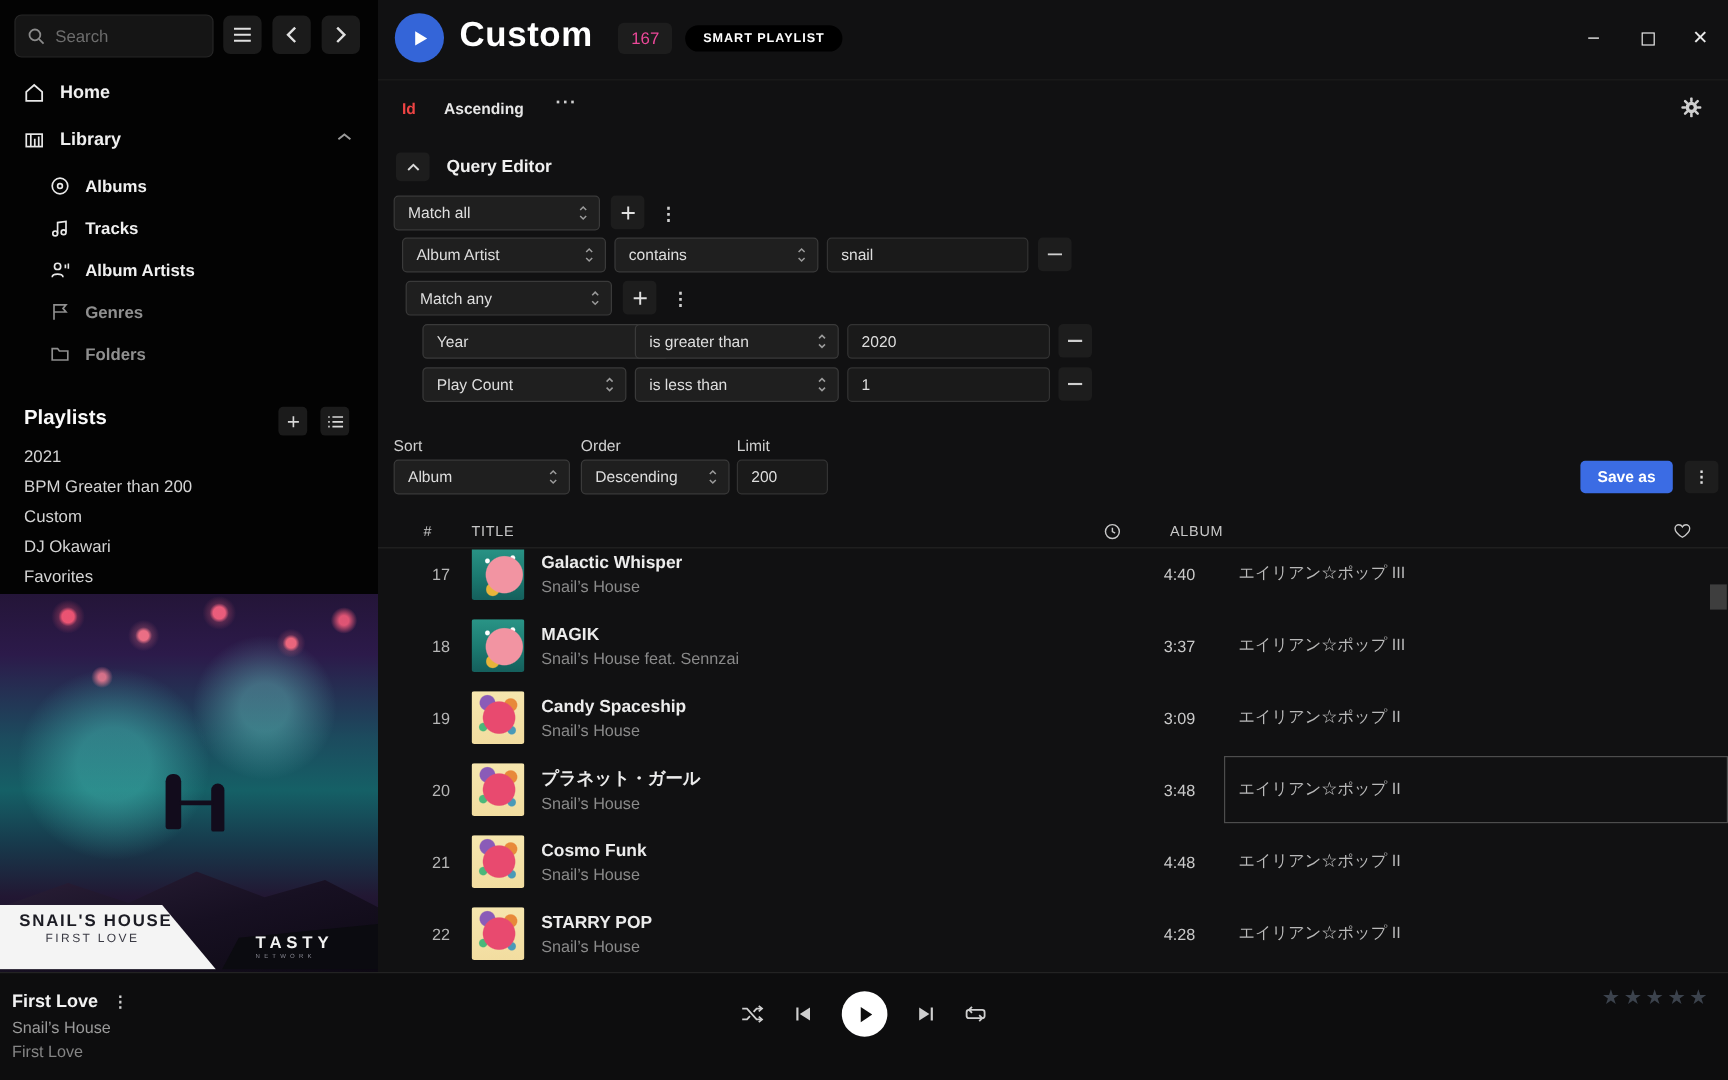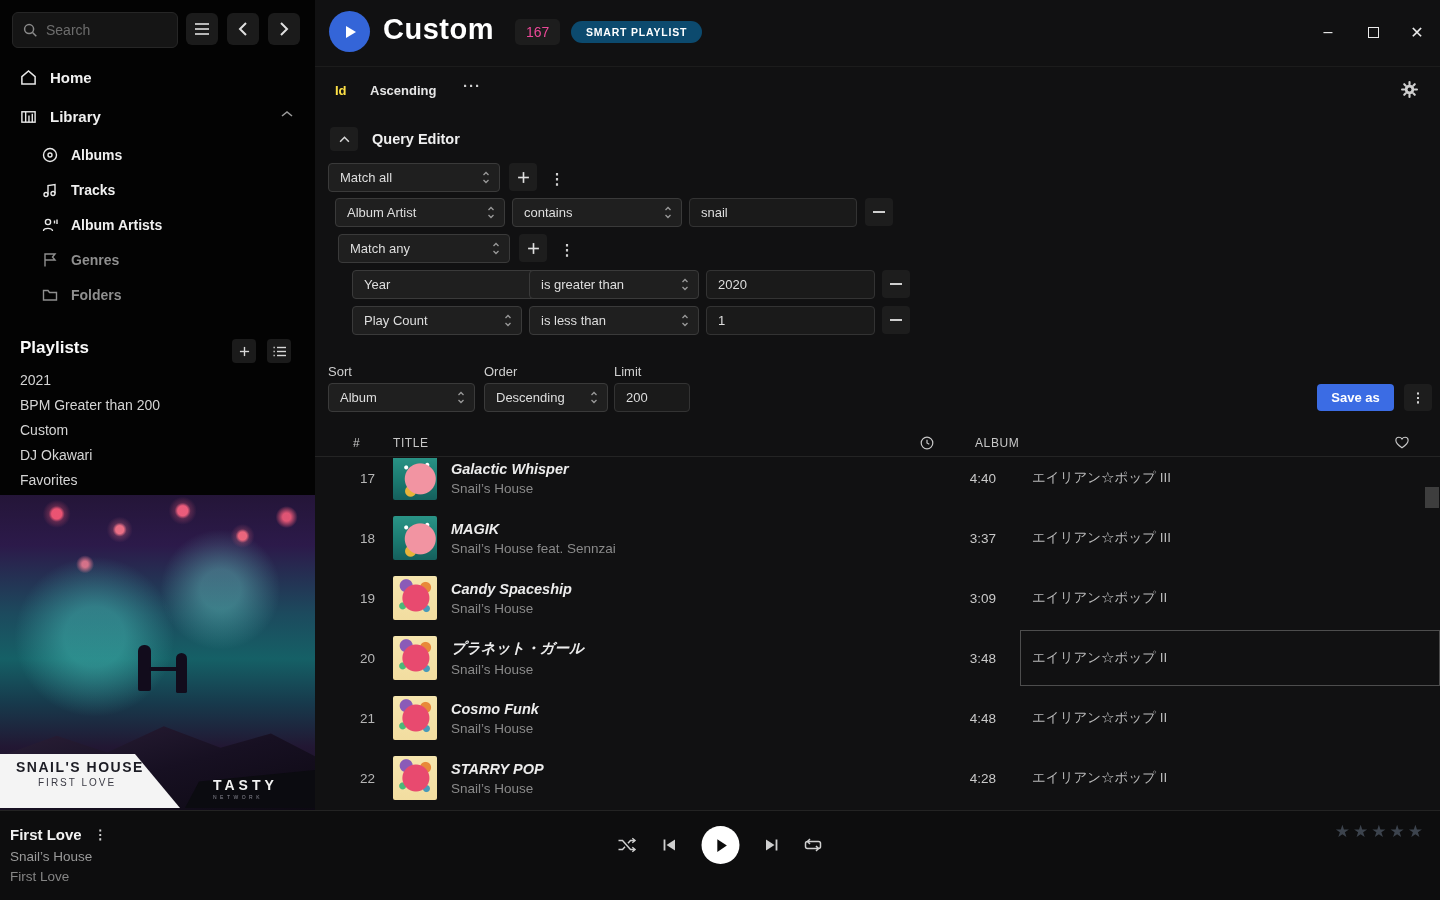--- a/index.html
+++ b/index.html
@@ -48,26 +48,26 @@
   .banner-dark { position:absolute; right:0; bottom:2px; width:130px; height:38px; background:#0b0b10;
     clip-path: polygon(18px 100%, 0 100%, 14px 30%, 100% 0, 100% 100%); padding:7px 0 0 28px; }
   .banner-dark .bd1 { font-size:14px; font-weight:bold; letter-spacing:4px; color:#f2f2f2; }
   .banner-dark .bd2 { font-size:5px; letter-spacing:3.5px; color:#8a8a94; margin-top:1px; }
 
   
   .main { position:absolute; left:315px; top:0; width:1125px; height:810px; background:#111112; }
   .play-hero { position:absolute; left:14px; top:11px; width:41px; height:41px; border-radius:50%; background:#3465d8; border:none; display:flex; align-items:center; justify-content:center; cursor:pointer; }
   .page-title { position:absolute; left:68px; top:13px; font-size:29px; font-weight:bold; letter-spacing:.5px; color:#fff; }
   .count-badge { position:absolute; left:200px; top:19px; height:26px; padding:0 11px; background:#1d1d1d; border-radius:5px; font-size:14px; color:#ec4899; display:flex; align-items:center; }
-  .smart-badge { position:absolute; left:256px; top:21px; height:22px; padding:0 15px; background:#0c4a6e; border-radius:12px; font-size:10.5px; font-weight:bold; letter-spacing:.8px; color:#fff; display:flex; align-items:center; }
+  .smart-badge { position:absolute; left:256px; top:21px; height:22px; padding:0 15px; background:#000000; border-radius:12px; font-size:10.5px; font-weight:bold; letter-spacing:.8px; color:#fff; display:flex; align-items:center; }
   .win-btn { position:absolute; top:22px; width:20px; height:20px; background:none; border:none; color:#eaeaea; font-size:16px; cursor:pointer; display:flex; align-items:center; justify-content:center; }
   .max-glyph { width:11px; height:11px; border:1.5px solid #eaeaea; }
 
   .toolbar { position:absolute; left:0; top:66px; width:100%; height:48px; border-top:1px solid #1c1c1c; }
-  .tb-sort { position:absolute; left:20px; top:16px; font-size:13px; font-weight:bold; color:#fde047; cursor:pointer; }
+  .tb-sort { position:absolute; left:20px; top:16px; font-size:13px; font-weight:bold; color:#ef4444; cursor:pointer; }
   .tb-dir  { position:absolute; left:55px; top:16px; font-size:13px; font-weight:bold; color:#e6e6e6; cursor:pointer; }
   .tb-more { position:absolute; left:148px; top:10px; font-size:15px; font-weight:bold; color:#cfcfcf; letter-spacing:1px; cursor:pointer; }
   .tb-gear { position:absolute; left:1086px; top:14px; cursor:pointer; background:none; border:none; }
 
   .select { position:absolute; height:29px; background:#1f1f1f; border:1px solid #3a3a3a; border-radius:4px; display:flex; align-items:center; justify-content:space-between; padding:0 9px 0 11px; font-size:13px; color:#dedede; cursor:pointer; }
   .tinput { position:absolute; height:29px; background:#1a1a1a; border:1px solid #333; border-radius:4px; color:#dedede; font-size:13px; padding:0 11px; font-family:inherit; outline:none; }
   .icon-sq { position:absolute; width:28px; height:28px; background:#1d1d1d; border:none; border-radius:4px; color:#e0e0e0; display:flex; align-items:center; justify-content:center; font-size:17px; cursor:pointer; }
   .dots-v { position:absolute; width:18px; height:28px; background:none; border:none; color:#cfcfcf; font-size:15px; font-weight:bold; cursor:pointer; line-height:9px; }
   .qe-label { position:absolute; left:57px; top:131px; font-size:14.5px; font-weight:bold; color:#f0f0f0; }
   .form-label { position:absolute; font-size:13px; color:#cfcfcf; }
@@ -88,21 +88,21 @@
       radial-gradient(circle at 40% 80%, #e8b43a 0 5px, transparent 6px),
       linear-gradient(180deg, #2a9486 0%, #1b7a70 55%, #155f5c 100%); }
   .art-b { background:
       radial-gradient(circle at 52% 50%, #e84a6f 0 13px, transparent 14px),
       radial-gradient(circle at 30% 22%, #8a5bb8 0 6px, transparent 7px),
       radial-gradient(circle at 74% 26%, #e8893a 0 5px, transparent 6px),
       radial-gradient(circle at 22% 68%, #4ab87a 0 3px, transparent 4px),
       radial-gradient(circle at 76% 74%, #4a9ab8 0 3px, transparent 4px),
       linear-gradient(180deg, #f6e6ae 0%, #f2dda0 100%); }
   .c-title { flex:1; margin-left:14px; }
-  .c-title .t1 { font-size:14.5px; font-weight:bold; color:#ececec;font-style:italic; }
+  .c-title .t1 { font-size:14.5px; font-weight:bold; color:#ececec; }
   .c-title .t2 { font-size:13.5px; color:#8a8a8a; margin-top:4px; }
   .c-dur { width:70px; text-align:right; font-size:13.5px; color:#c9c9c9; flex:none; }
   .c-album { width:420px; height:56px; margin-left:24px; display:flex; align-items:center; padding-left:11px; font-size:13.5px; color:#b9b9b9; flex:none; border:1px solid transparent; }
   .c-album.focused { border-color:#4d4d4d; }
   .scroll-thumb { position:absolute; right:1px; top:487px; width:14px; height:21px; background:#3e3e3e; cursor:pointer; }
 
   
   .playerbar { position:absolute; left:0; top:810px; width:1440px; height:90px; background:#0d0d0e; border-top:1px solid #232323; z-index:3; }
   .np-track { position:absolute; left:10px; top:15px; font-size:15px; font-weight:bold; color:#f2f2f2; display:flex; gap:12px; align-items:center; }
   .np-artist { position:absolute; left:10px; top:38px; font-size:13.5px; color:#9a9a9a; }

